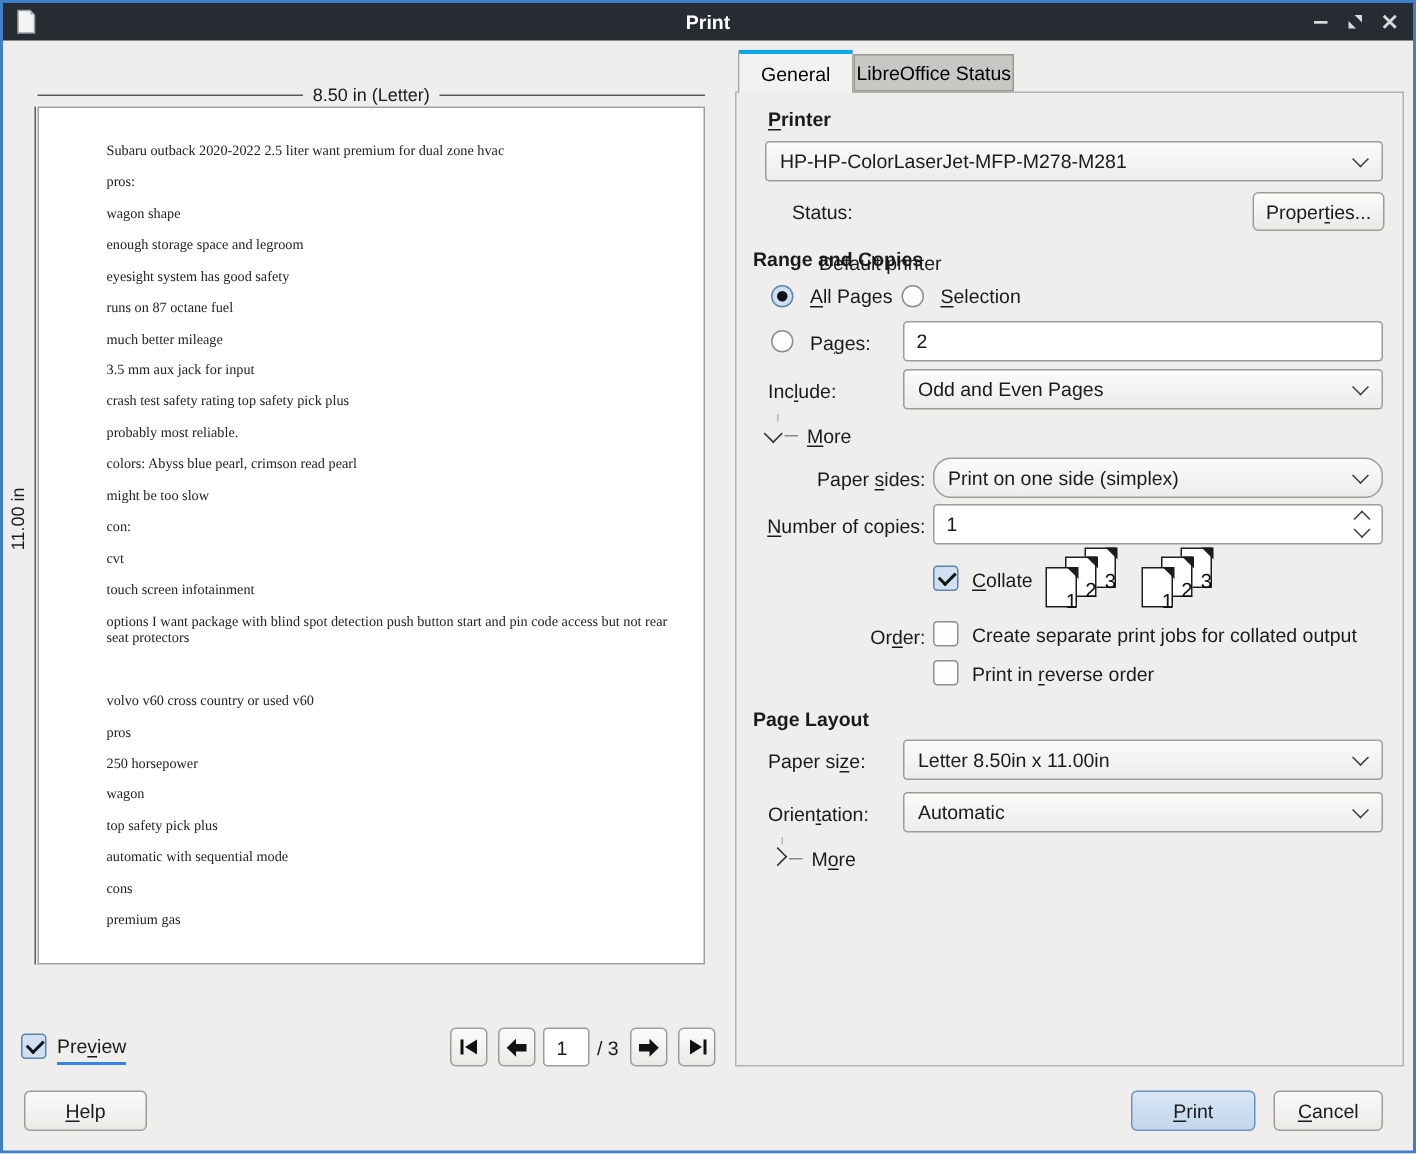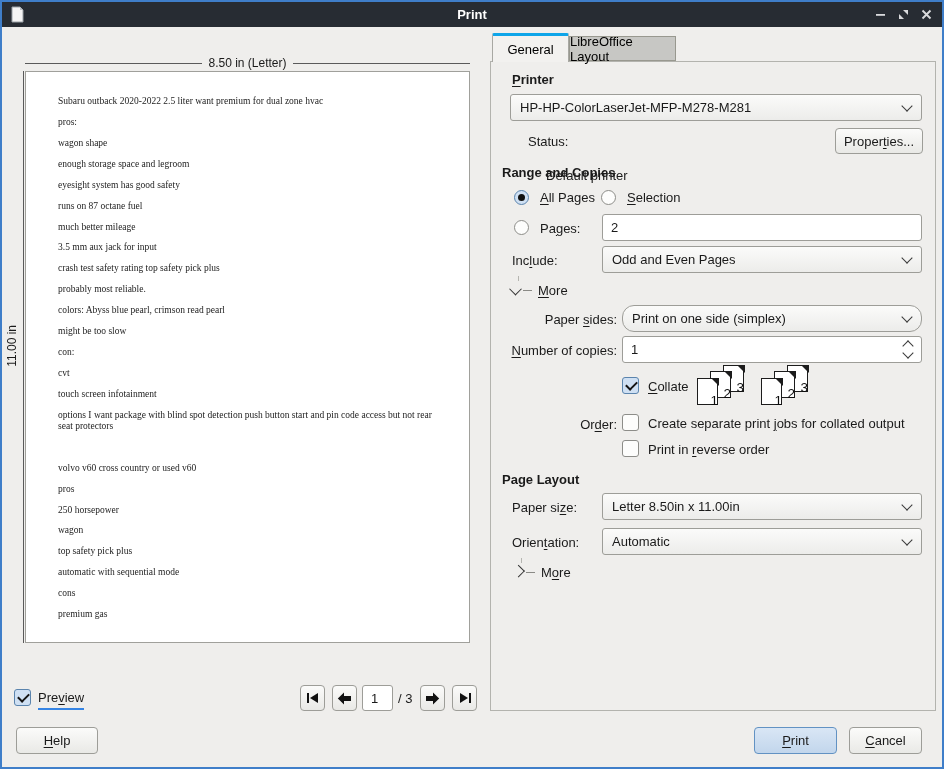--- a/index.html
+++ b/index.html
@@ -73,21 +73,21 @@
   
   .dimrow { position: absolute; left: 25px; top: 56px; width: 445px; height: 14px;
             display: flex; align-items: center; gap: 6px; }
   .dimline { flex: 1; height: 1px; background: #5a5a5a; }
   .dimrow .dlab { font-size: 12px; color: #1a1a1a; white-space: nowrap; }
   .vdimline { position: absolute; left: 23px; top: 71px; width: 1px; height: 572px; background: #5a5a5a; }
   .vlabel { position: absolute; left: 5px; top: 325px; writing-mode: vertical-rl;
             transform: rotate(180deg); font-size: 12px; color: #1a1a1a; }
   .page { position: absolute; left: 25px; top: 71px; width: 445px; height: 572px;
           background: #ffffff; border: 1px solid #a0a09b; overflow: hidden; }
-  .doc { padding: 24px 22px 0 32px; }
+  .doc { padding: 24px 22px 0 45px; }
   .doc p { font-family: "Liberation Serif", serif; font-size: 9.5px; line-height: 1.15;
            color: #222; margin: 0 0 10px 0; }
   .doc p.blank { height: 11px; }
 
   
   .navbtn { position: absolute; width: 25px; height: 26px;
             background: linear-gradient(#fbfbfa,#e9e9e6); border: 1px solid #9d9d98;
             border-radius: 4px; display: flex; align-items: center; justify-content: center; cursor: pointer; }
   .navbtn svg { display: block; }
 
@@ -202,21 +202,21 @@
       </svg>
   </div>
   <div class="navbtn" style="left:452px; top:685px;">
     <svg width="14" height="12" viewBox="0 0 14 12">
         <path d="M2 1 L10 6 L2 11 Z" fill="#111"></path>
         <rect x="11" y="1" width="2" height="10" fill="#111"></rect>
       </svg>
   </div>
 
   <div class="tab-inactive">
-    <span>LibreOffice Layout</span>
+    <span>LibreOffice Status</span>
   </div>
   <div class="tab-active">
     <span>General</span>
   </div>
   <div class="frame"></div>
 
   <span class="lbl bold" style="left:512px; top:72px;"><u>P</u>rinter</span>
   <div class="dd" style="left:510px; top:94px; width:412px; height:27px;">
     <span>HP-HP-ColorLaserJet-MFP-M278-M281</span>
     <span class="chev"></span>

